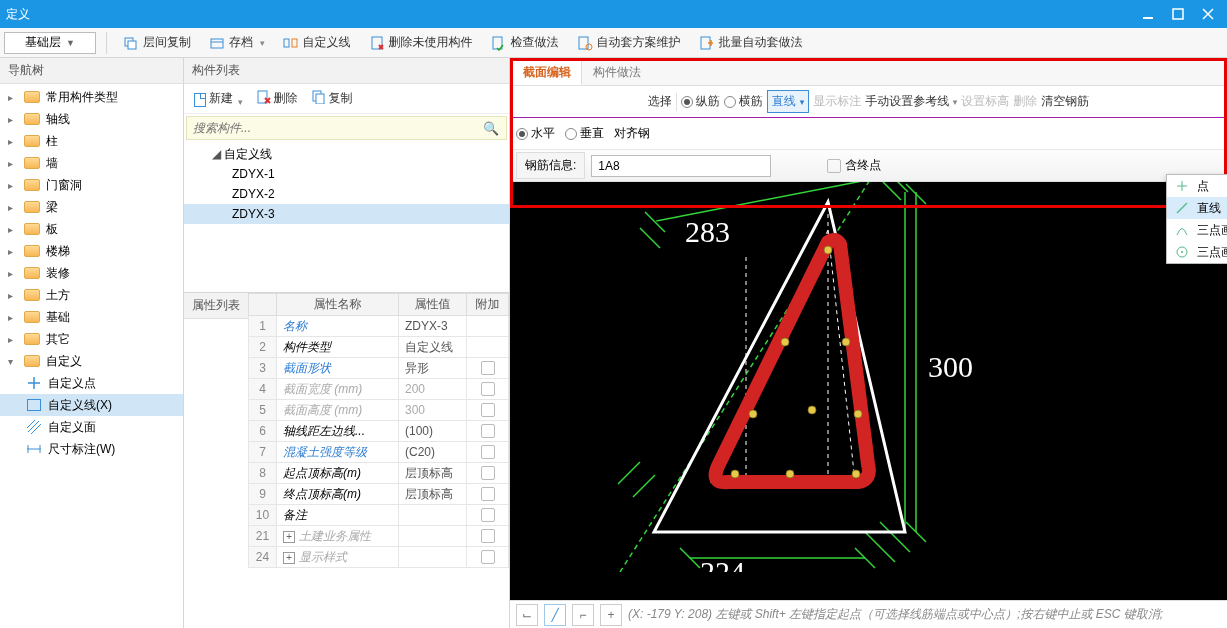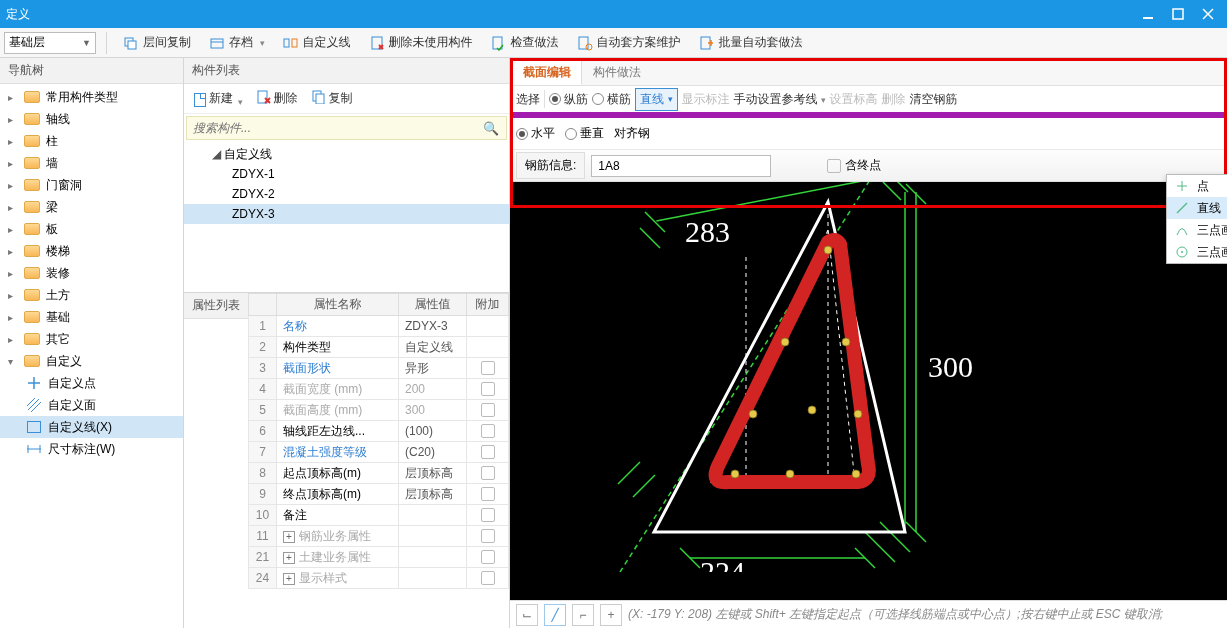--- a/index.html
+++ b/index.html
@@ -5,21 +5,21 @@
 * { margin: 0; padding: 0; box-sizing: border-box; font-family: "Microsoft YaHei", Arial, sans-serif; font-size: 12px; }
 body { background: #fff; width: 1227px; height: 628px; overflow: hidden; position: relative; }
 
 .titlebar { background: #1b96e5; color: #fff; height: 28px; display: flex; align-items: center; padding: 0 6px; }
 .titlebar-title { flex: 1; }
 .titlebar-btns { display: flex; gap: 4px; }
 .titlebar-btn { width: 26px; height: 20px; display: flex; align-items: center; justify-content: center; cursor: pointer; }
 .titlebar-btn svg { display: block; }
 
 .toolbar { height: 30px; background: #f7f7f7; border-bottom: 1px solid #d6d6d6; display: flex; align-items: center; padding: 0 4px; gap: 6px; }
-.layer-combo { width: 92px; height: 22px; border: 1px solid #bcbcbc; background: #fff; display: flex; align-items: center; padding: 0 4px; justify-content: space-between; }
+.layer-combo { width: 92px; height: 22px; border: 1px solid #bcbcbc; background: #fff; display: flex; align-items: center; padding: 0 20px; justify-content: space-between; }
 .tb-sep { width: 1px; height: 22px; background: #d6d6d6; margin: 0 4px; }
 .tb-btn { display: flex; align-items: center; gap: 4px; padding: 2px 6px; cursor: pointer; color: #333; }
 .tb-btn .ic { width: 16px; height: 16px; display: inline-flex; align-items: center; justify-content: center; }
 
 .main { display: flex; height: 570px; }
 
 .nav-panel { width: 184px; border-right: 1px solid #d6d6d6; display: flex; flex-direction: column; }
 .panel-header { height: 26px; background: #f2f2f2; border-bottom: 1px solid #e0e0e0; display: flex; align-items: center; padding: 0 8px; color: #555; }
 .nav-body { flex: 1; overflow: auto; padding: 2px 0; }
 .nav-item { display: flex; align-items: center; gap: 6px; height: 22px; padding: 0 8px; cursor: pointer; }
@@ -42,35 +42,35 @@
 .tree-item.sel { background: #d0e6f7; }
 .tree-item.d1 { padding-left: 28px; }
 .tree-item.d2 { padding-left: 48px; }
 
 .prop-section { border-top: 1px solid #d6d6d6; display:flex; flex-direction:row; flex:1; }
 .prop-grid { flex:1; overflow:auto; }
 .prop-grid table { width:100%; border-collapse: collapse; }
 .prop-grid th { background:#f4f4f4; border:1px solid #ddd; font-weight:normal; color:#555; height:22px; }
 .prop-grid td { border:1px solid #e6e6e6; height:21px; padding:0 6px; }
 .prop-grid td.idx { width:28px; text-align:center; background:#f7f7f7; color:#888; }
-.prop-grid td.name { width:122px; }
+.prop-grid td.name { width:122px;font-style:italic; }
 .prop-grid td.name.link { color:#2d7dd2; }
 .prop-grid td.val { color:#555; }
 .prop-grid td.val.muted { color:#aaa; }
 .prop-grid td.chk { width:42px; text-align:center; }
 .chkbox { width:14px; height:14px; border:1px solid #bbb; border-radius:2px; display:inline-block; vertical-align:middle; }
 .expand-plus { width:12px; height:12px; border:1px solid #999; display:inline-flex; align-items:center; justify-content:center; font-size:10px; line-height:1; margin-right:4px; color:#666; }
 
 .editor-panel { flex:1; display:flex; flex-direction:column; position:relative; }
 .red-box { position:absolute; top:0; left:0; right:0; height:150px; border:3px solid #e60000; pointer-events:none; z-index:50; }
 .editor-tabs { height: 28px; background:#f7f7f7; border-bottom:1px solid #e0e0e0; display:flex; align-items:flex-end; padding-left:2px; }
 .ed-tab { height:26px; padding:0 10px; display:flex; align-items:center; border:1px solid transparent; cursor:pointer; color:#777; }
 .ed-tab.active { border:1px solid #ddd; border-bottom-color:#fff; background:#fff; color:#d7641f; font-weight:bold; }
 
-.ed-toolbar { height: 32px; background: #fff; border-bottom: 6px solid #a21caf; display: flex; align-items: center; padding: 0 6px; gap: 4px; color:#333; }
+.ed-toolbar { height: 32px; background: #fff; border-bottom: 1px solid #a21caf; display: flex; align-items: center; padding: 0 6px; gap: 4px; color:#333;justify-content:center; }
 .ed-toolbar .btn { cursor:pointer; }
 .ed-toolbar .disabled { color:#bbb; }
 .ed-toolbar .sep { width:1px; height:18px; background:#e0e0e0; }
 .radio { width:12px; height:12px; border:1px solid #888; border-radius:50%; display:inline-block; vertical-align:middle; margin-right:3px; position:relative; }
 .radio.on::after { content:""; position:absolute; left:2px; top:2px; right:2px; bottom:2px; background:#555; border-radius:50%; }
 .combo { border:1px solid #3b8fd6; background:#e8f2fb; padding:2px 4px; display:inline-flex; align-items:center; gap:4px; color:#2d7dd2; cursor:pointer; }
 .combo .caret { color:#2d7dd2; font-size:9px; }
 
 .ed-toolbar2 { height: 32px; background:#fff; border-bottom:1px solid #e8e8e8; display:flex; align-items:center; padding:0 6px; gap:10px; }
 
@@ -270,35 +270,35 @@
         </div>
         <div class="nav-item indent-1">
           <span class="leaf-ic blue">
             <svg width="14" height="14">
               <line x1="7" y1="1" x2="7" y2="13" stroke="#3b8fd6" stroke-width="1.5"></line>
               <line x1="1" y1="7" x2="13" y2="7" stroke="#3b8fd6" stroke-width="1.5"></line>
             </svg>
           </span>
           <span>自定义点</span>
         </div>
+        <div class="nav-item indent-1 sel">
+          <span class="leaf-ic">
+            <span class="ic-rect"></span>
+          </span>
+          <span>自定义线(X)</span>
+        </div>
         <div class="nav-item indent-1">
           <span class="leaf-ic">
             <svg width="14" height="14">
               <line x1="1" y1="12" x2="12" y2="1" stroke="#3b8fd6"></line>
               <line x1="4" y1="14" x2="14" y2="4" stroke="#3b8fd6"></line>
               <line x1="0" y1="8" x2="8" y2="0" stroke="#3b8fd6"></line>
             </svg>
           </span>
           <span>自定义面</span>
-        </div>
-        <div class="nav-item indent-1 sel">
-          <span class="leaf-ic">
-            <span class="ic-rect"></span>
-          </span>
-          <span>自定义线(X)</span>
         </div>
         <div class="nav-item indent-1">
           <span class="leaf-ic">
             <svg width="16" height="14">
               <line x1="1" y1="7" x2="15" y2="7" stroke="#3b8fd6"></line>
               <line x1="2" y1="3" x2="2" y2="11" stroke="#3b8fd6"></line>
               <line x1="14" y1="3" x2="14" y2="11" stroke="#3b8fd6"></line>
             </svg>
           </span>
           <span>尺寸标注(W)</span>
@@ -418,26 +418,20 @@
               <tr>
                 <td class="idx">9</td>
                 <td class="name"><span>终点顶标高(m)</span></td>
                 <td class="val">层顶标高</td>
                 <td class="chk"><span class="chkbox"></span></td>
               </tr>
               <tr>
                 <td class="idx">10</td>
                 <td class="name"><span>备注</span></td>
                 <td class="val"></td>
-                <td class="chk"><span class="chkbox"></span></td>
-              </tr>
-              <tr>
-                <td class="idx">11</td>
-                <td class="name "><span class="expand-plus">+</span><span style="color:#aaa">钢筋业务属性</span></td>
-                <td class="val muted"></td>
                 <td class="chk"><span class="chkbox"></span></td>
               </tr>
               <tr>
                 <td class="idx">21</td>
                 <td class="name "><span class="expand-plus">+</span><span style="color:#aaa">土建业务属性</span></td>
                 <td class="val muted"></td>
                 <td class="chk"><span class="chkbox"></span></td>
               </tr>
               <tr>
                 <td class="idx">24</td>

